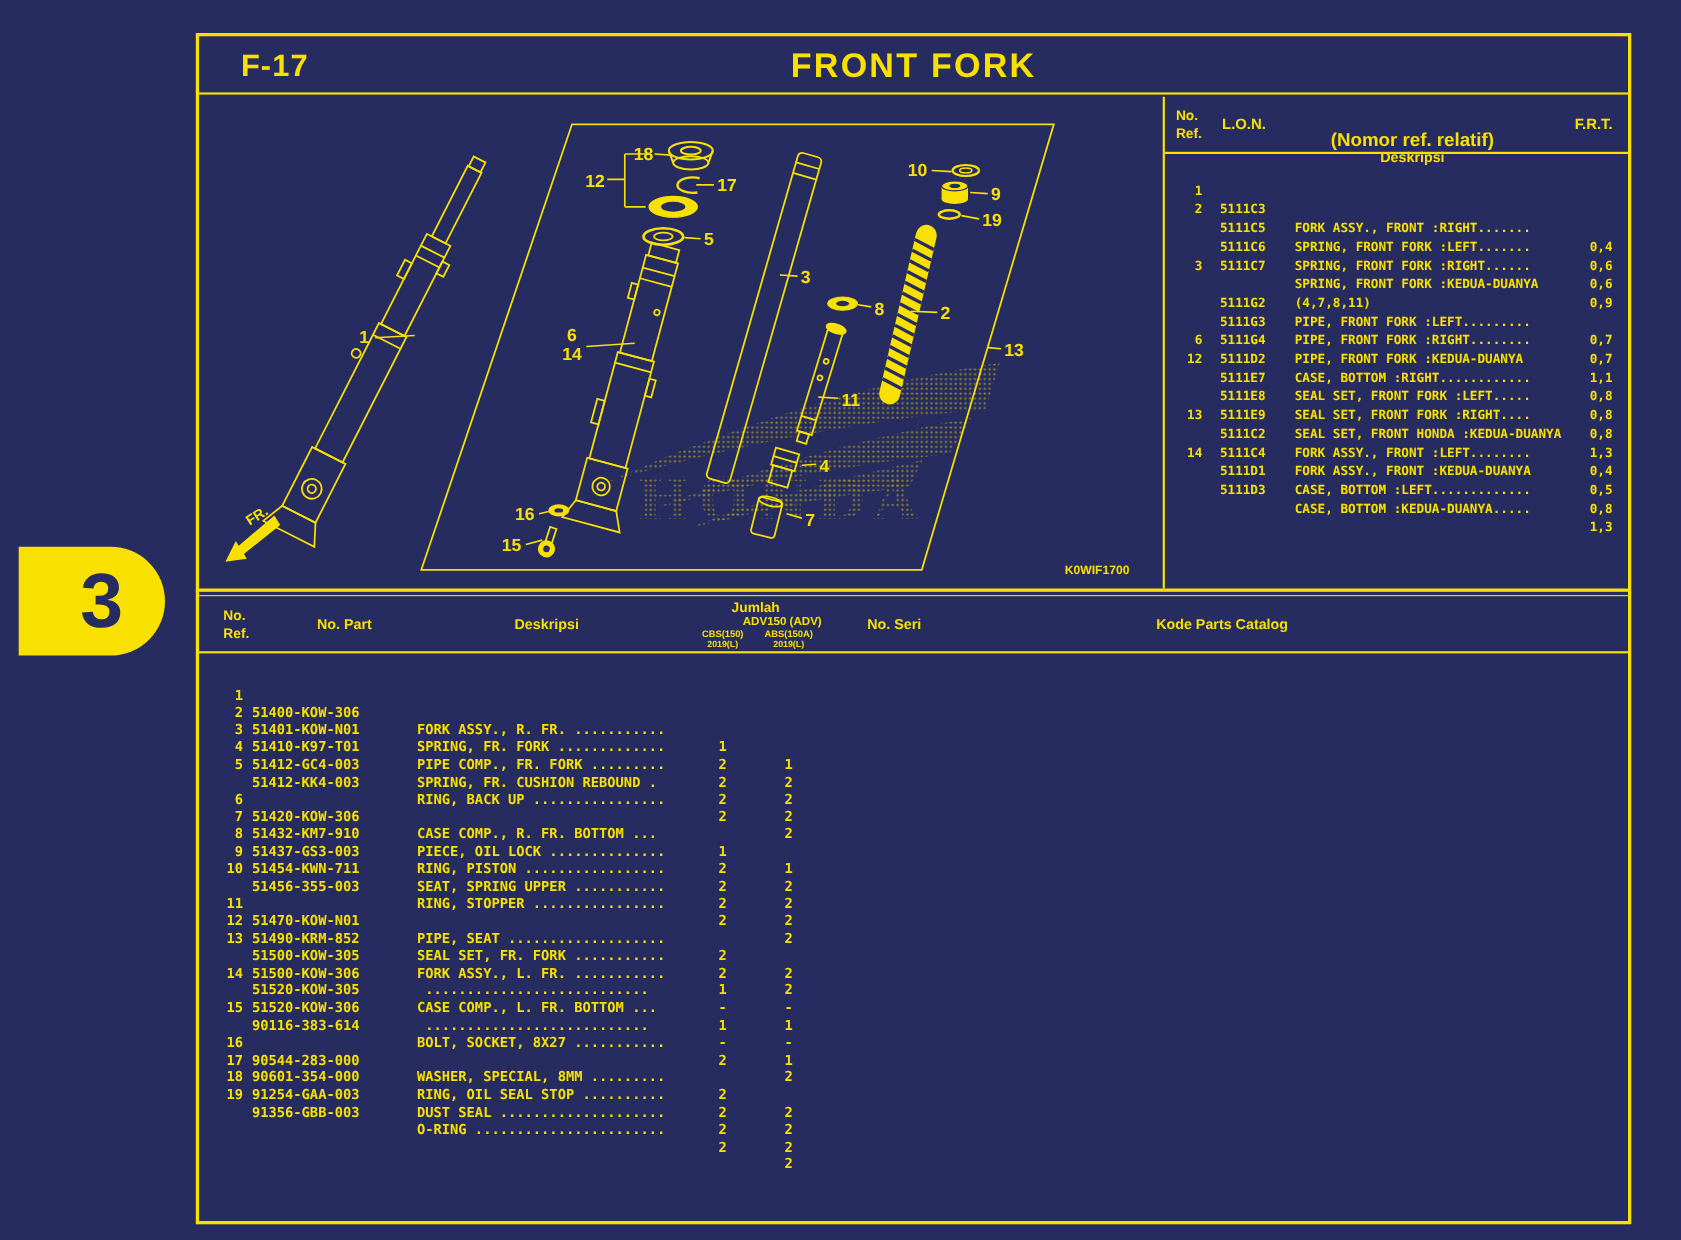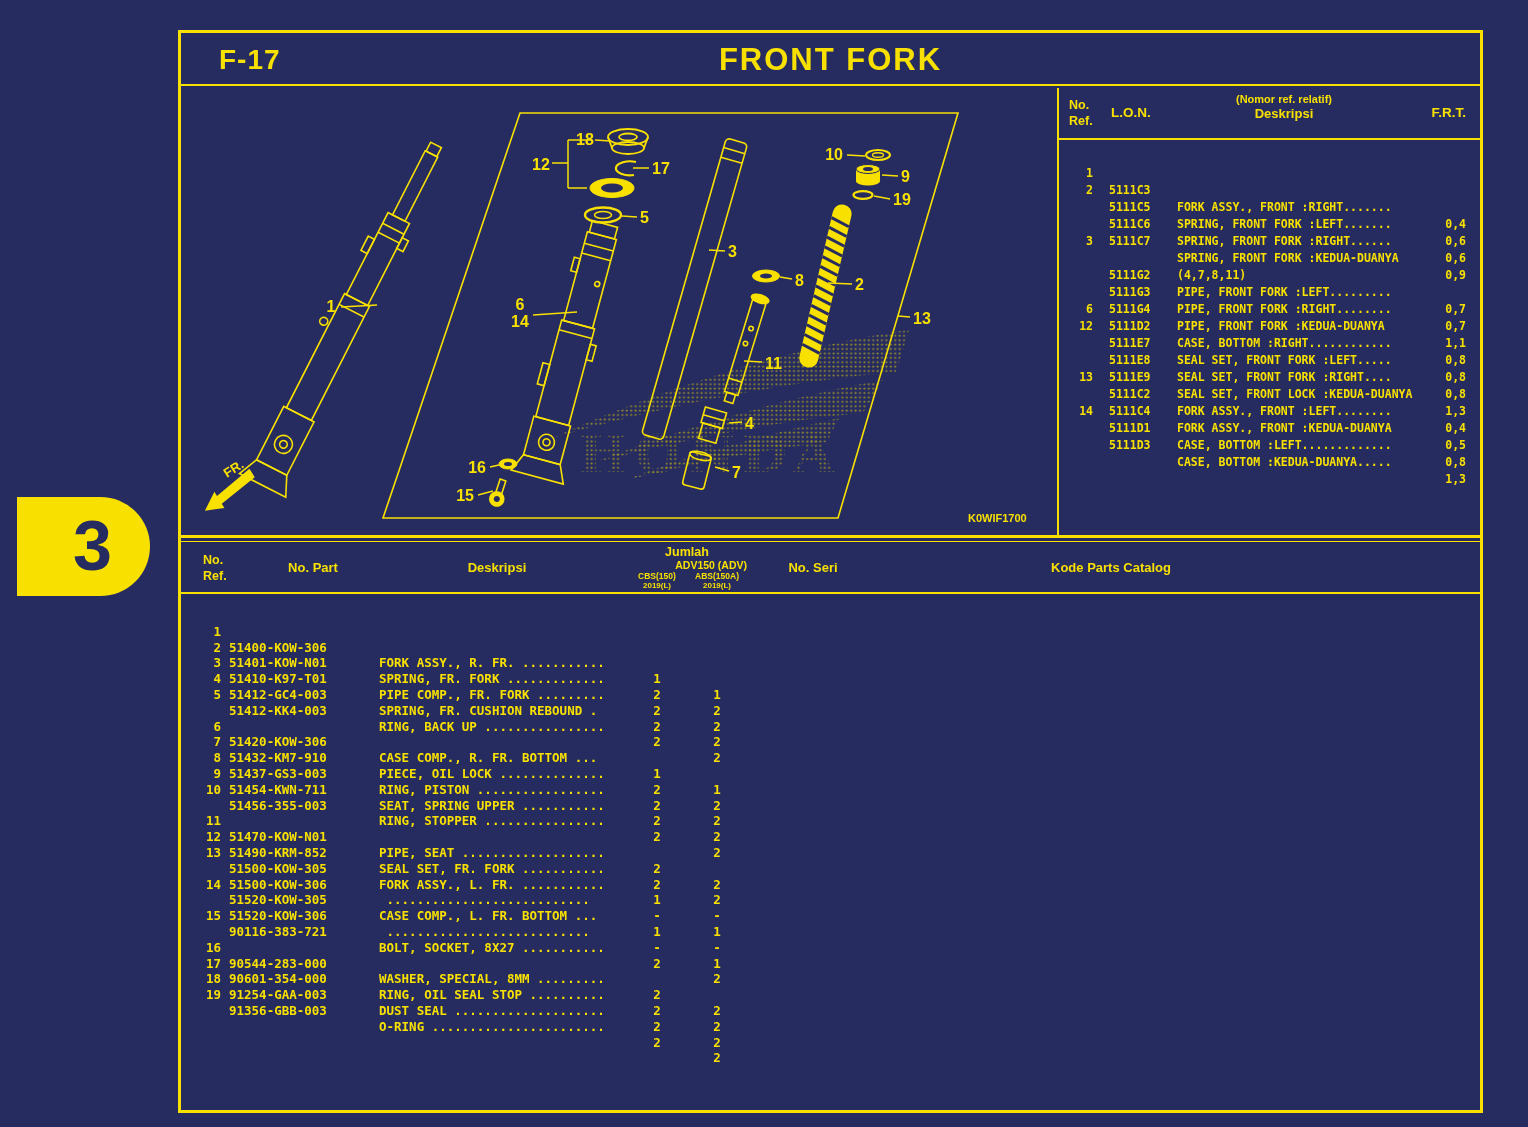--- a/index.html
+++ b/index.html
@@ -20,21 +20,21 @@
                 font-weight:bold; letter-spacing:2px; }
   
   .top { position:absolute; left:0; top:55px; width:100%; height:447px; }
   .diagram { position:absolute; left:0; top:0; width:876px; height:447px; }
   .vdiv { position:absolute; left:876px; top:0; width:2px; height:447px; background:var(--y); }
   .reft { position:absolute; left:878px; top:0; right:0; height:447px; }
   .reft-hdr { position:absolute; top:0; left:0; right:0; height:52px; border-bottom:2px solid var(--y); font-weight:bold; }
   .rh-noref { position:absolute; left:10px; top:9px; font-size:12.5px; line-height:16px; }
   .rh-lon   { position:absolute; left:52px; top:17px; font-size:13.5px; }
   .rh-descbox { position:absolute; left:100px; width:250px; top:4px; text-align:center; }
-  .rh-note { font-size:11px; line-height:14px; }
+  .rh-note { font-size:17px; line-height:14px;margin-top:29px; }
   .rh-desc { font-size:13px; line-height:15px; }
   .rh-frt  { position:absolute; right:14px; top:17px; font-size:13.5px;padding-left:28px; }
   .reft-rows { position:absolute; top:60px; left:0; right:0;
                font-family:"DejaVu Sans Mono", monospace; font-weight:bold; font-size:11.5px; }
   .rt-row  { position:relative; height:17px; line-height:17px; white-space:pre; }
   .rt-ref  { position:absolute; left:6px;  width:28px; text-align:right; }
   .rt-lon  { position:absolute; left:50px; }
   .rt-desc { position:absolute; left:118px; }
   .rt-frt  { position:absolute; right:14px; text-align:right; }
   
@@ -363,21 +363,21 @@
         </div>
           <div class="rt-row">
           <span class="rt-ref"></span>
           <span class="rt-lon">5111E8</span>
           <span class="rt-desc">SEAL SET, FRONT FORK :RIGHT....</span>
           <span class="rt-frt">0,8</span>
         </div>
           <div class="rt-row">
           <span class="rt-ref"></span>
           <span class="rt-lon">5111E9</span>
-          <span class="rt-desc">SEAL SET, FRONT LOCK :KEDUA-DUANYA</span>
+          <span class="rt-desc">SEAL SET, FRONT HONDA :KEDUA-DUANYA</span>
           <span class="rt-frt">1,3</span>
         </div>
           <div class="rt-row">
           <span class="rt-ref">13</span>
           <span class="rt-lon">5111C2</span>
           <span class="rt-desc">FORK ASSY., FRONT :LEFT........</span>
           <span class="rt-frt">0,4</span>
         </div>
           <div class="rt-row">
           <span class="rt-ref"></span>
@@ -550,21 +550,21 @@
       </div>
         <div class="pt-row">
         <span class="pt-ref"></span>
         <span class="pt-part">51520-KOW-306</span>
         <span class="pt-desc"> ...........................</span>
         <span class="pt-q1">-</span>
         <span class="pt-q2">1</span>
       </div>
         <div class="pt-row">
         <span class="pt-ref">15</span>
-        <span class="pt-part">90116-383-721</span>
+        <span class="pt-part">90116-383-614</span>
         <span class="pt-desc">BOLT, SOCKET, 8X27 ...........</span>
         <span class="pt-q1">2</span>
         <span class="pt-q2">2</span>
       </div>
         <div class="pt-row">
         <span class="pt-ref"></span>
         <span class="pt-part"></span>
         <span class="pt-desc"></span>
         <span class="pt-q1"></span>
         <span class="pt-q2"></span>

